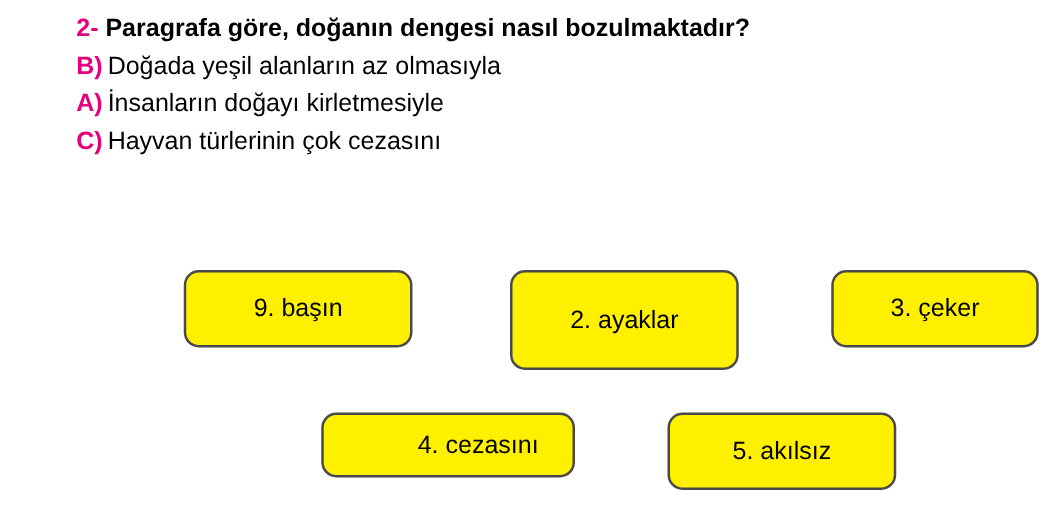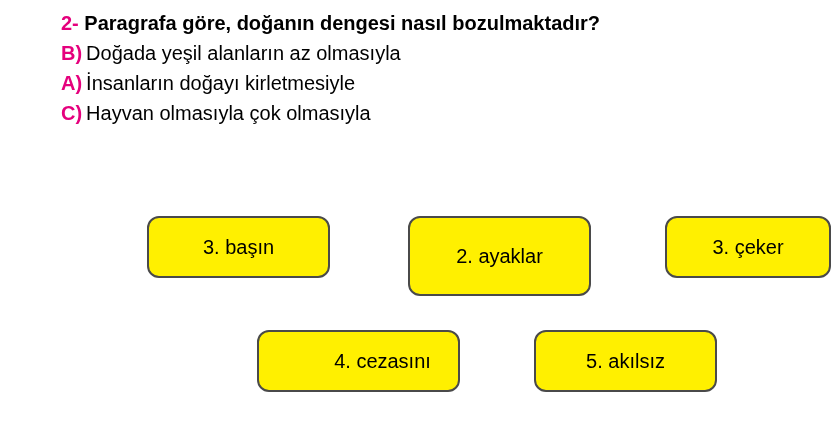--- a/index.html
+++ b/index.html
@@ -69,21 +69,21 @@
     font-size: 20px;
     color: #000000;
   }
   .card-label {
     pointer-events: none;
   }
 
   .card-1 { left: 110px; top: 216px; width: 183px; height: 62px; }
   .card-2 { left: 371px; top: 216px; width: 183px; height: 80px; }
   .card-3 { left: 628px; top: 216px; width: 166px; height: 62px; }
-  .card-4 { left: 220px; top: 330px; width: 203px; height: 62px; padding-left: 48px; }
+  .card-4 { left: 220px; top: 330px; width: 203px; height: 52px; padding-left: 48px; }
   .card-5 { left: 497px; top: 330px; width: 183px; height: 62px; align-items: center; }
 </style>
 </head>
 <body>
 
 <div class="page">
 
   <div class="question-block">
 
     <div class="question-line">
@@ -93,27 +93,27 @@
 
     <div class="option-row">
       <span class="opt-letter">B)</span><span class="opt-text">Doğada yeşil alanların az olmasıyla</span>
     </div>
 
     <div class="option-row">
       <span class="opt-letter">A)</span><span class="opt-text">İnsanların doğayı kirletmesiyle</span>
     </div>
 
     <div class="option-row">
-      <span class="opt-letter">C)</span><span class="opt-text">Hayvan olmasıyla çok olmasıyla</span>
+      <span class="opt-letter">C)</span><span class="opt-text">Hayvan türlerinin çok cezasını</span>
     </div>
 
   </div>
 
   <div class="card card-1">
-    <span class="card-label">3. başın</span>
+    <span class="card-label">9. başın</span>
   </div>
 
   <div class="card card-2">
     <span class="card-label">2. ayaklar</span>
   </div>
 
   <div class="card card-3">
     <span class="card-label">3. çeker</span>
   </div>
 

